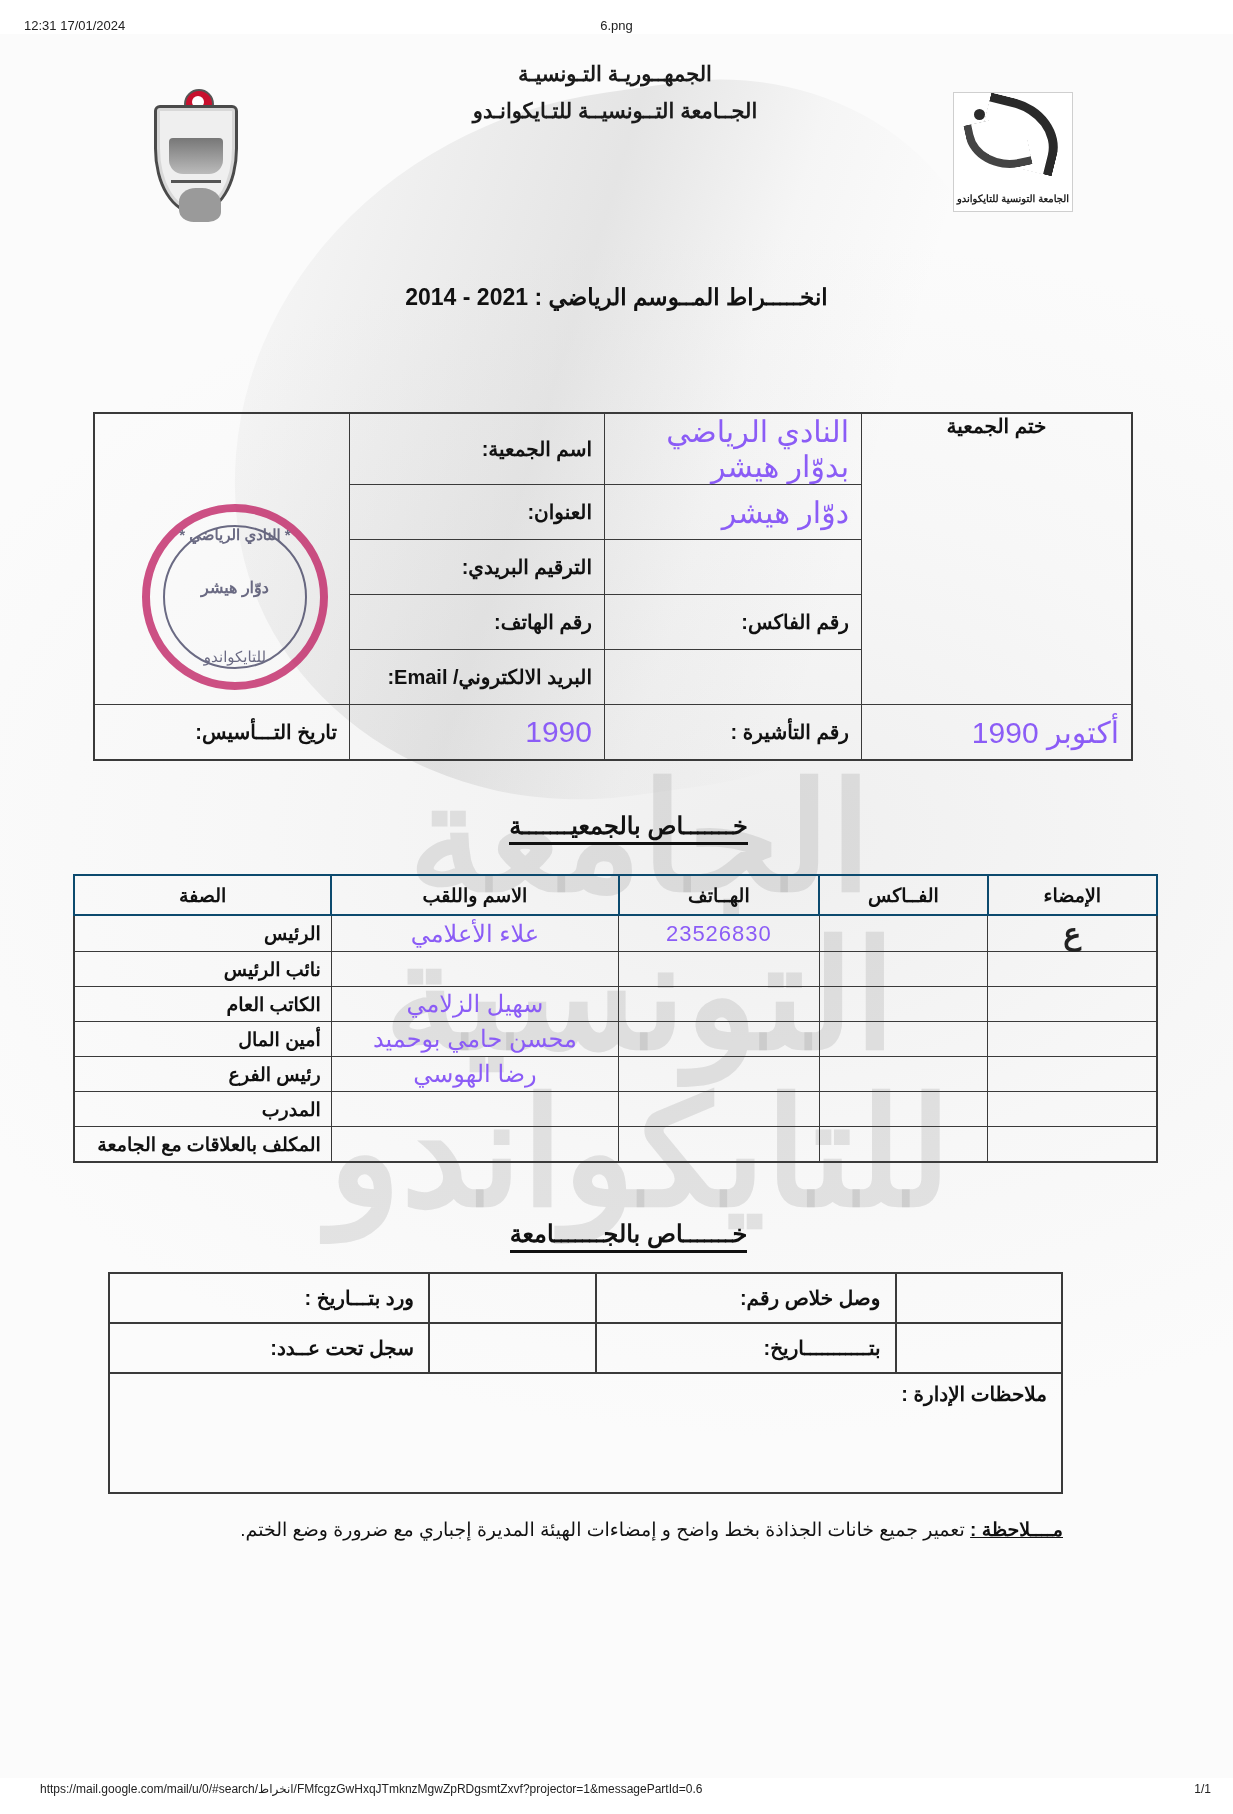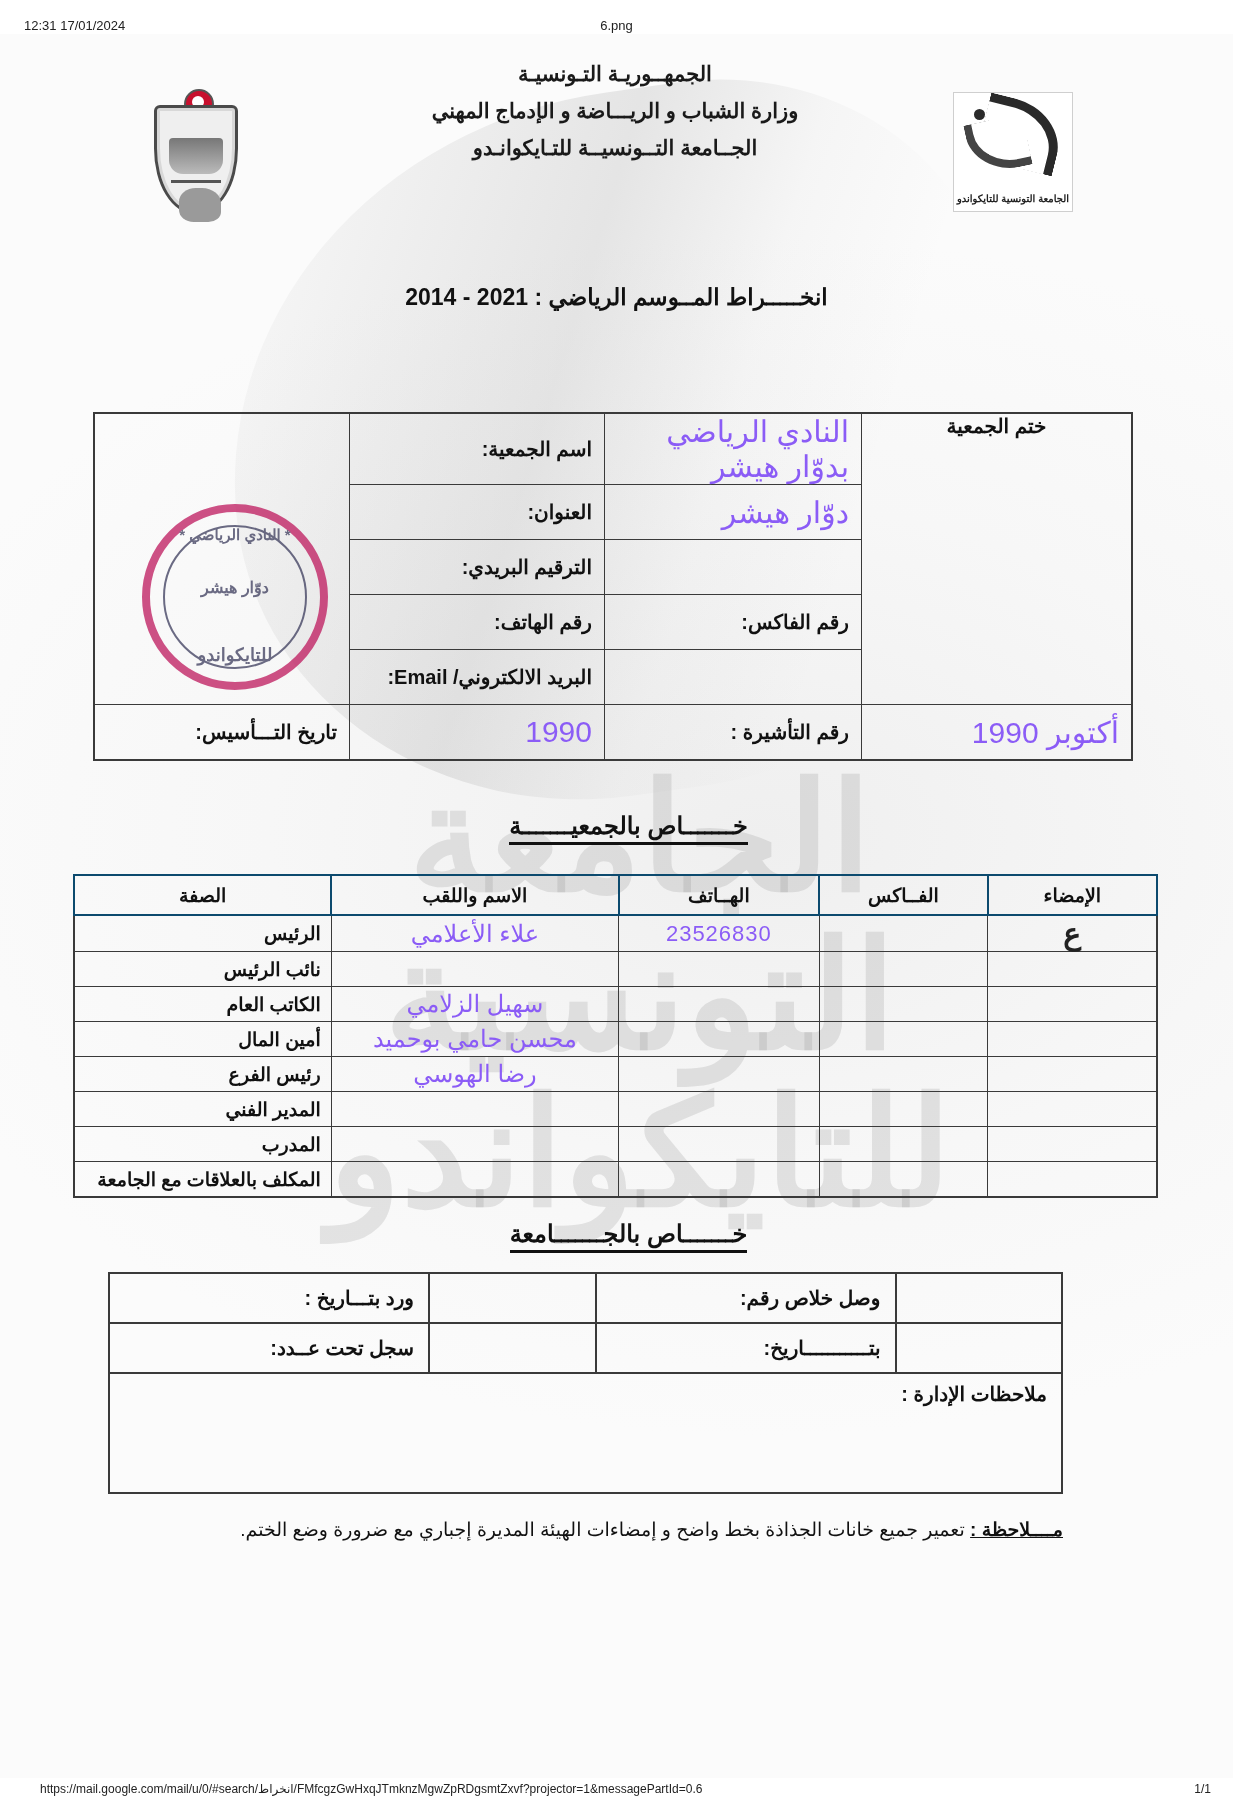--- a/index.html
+++ b/index.html
@@ -204,21 +204,21 @@
   .stamp-circle .s-top{
     position:absolute; top:14px; left:0; right:0; text-align:center;
     font-size:15px; color:#3b3b5c; font-weight:700;
   }
   .stamp-circle .s-mid{
     position:absolute; top:66px; left:0; right:0; text-align:center;
     font-size:16px; color:#3b3b5c; font-weight:700;
   }
   .stamp-circle .s-bot{
     position:absolute; bottom:16px; left:0; right:0; text-align:center;
-    font-size:18px; color:#3b3b5c; font-weight:700;
+    font-size:15px; color:#3b3b5c; font-weight:400;
   }
 
   
   .sec-head{
     position:absolute; left:0; width:1233px; text-align:center;
     font-size:24px; font-weight:700; color:#111;margin-left:12px;
   }
   .sec-head span{ border-bottom:3px solid #111; padding-bottom:3px; }
   #sec-assoc{ top: 778px; }
   #sec-fed{ top: 1186px; }
@@ -291,21 +291,20 @@
     <div class="flagcircle"></div>
     <div class="shield">
       <div class="ship"></div>
       <div class="bar"></div>
       <div class="lion"></div>
     </div>
   </div>
 
   <div class="head-center">
     <div>الجمهــوريـة التـونسيـة</div>
-    <div>وزارة الشباب و الريـــاضة و الإدماج المهني</div>
     <div>الجــامعة التــونسيــة للتـايكوانـدو</div>
   </div>
 
   <div class="fed-logo">
     <div class="sw1"></div>
     <div class="sw2"></div>
     <div class="dot"></div>
     <div class="txt">الجامعة التونسية للتايكواندو</div>
   </div>
 
@@ -401,27 +400,20 @@
         <td class="fax"></td>
         <td class="phone"></td>
         <td class="name hand">رضا الهوسي</td>
         <td class="role">رئيس الفرع</td>
       </tr>
       <tr>
         <td class="sign"></td>
         <td class="fax"></td>
         <td class="phone"></td>
         <td class="name"></td>
-        <td class="role">المدير الفني</td>
-      </tr>
-      <tr>
-        <td class="sign"></td>
-        <td class="fax"></td>
-        <td class="phone"></td>
-        <td class="name"></td>
         <td class="role">المدرب</td>
       </tr>
       <tr>
         <td class="sign"></td>
         <td class="fax"></td>
         <td class="phone"></td>
         <td class="name"></td>
         <td class="role">المكلف بالعلاقات مع الجامعة</td>
       </tr>
     </tbody>

